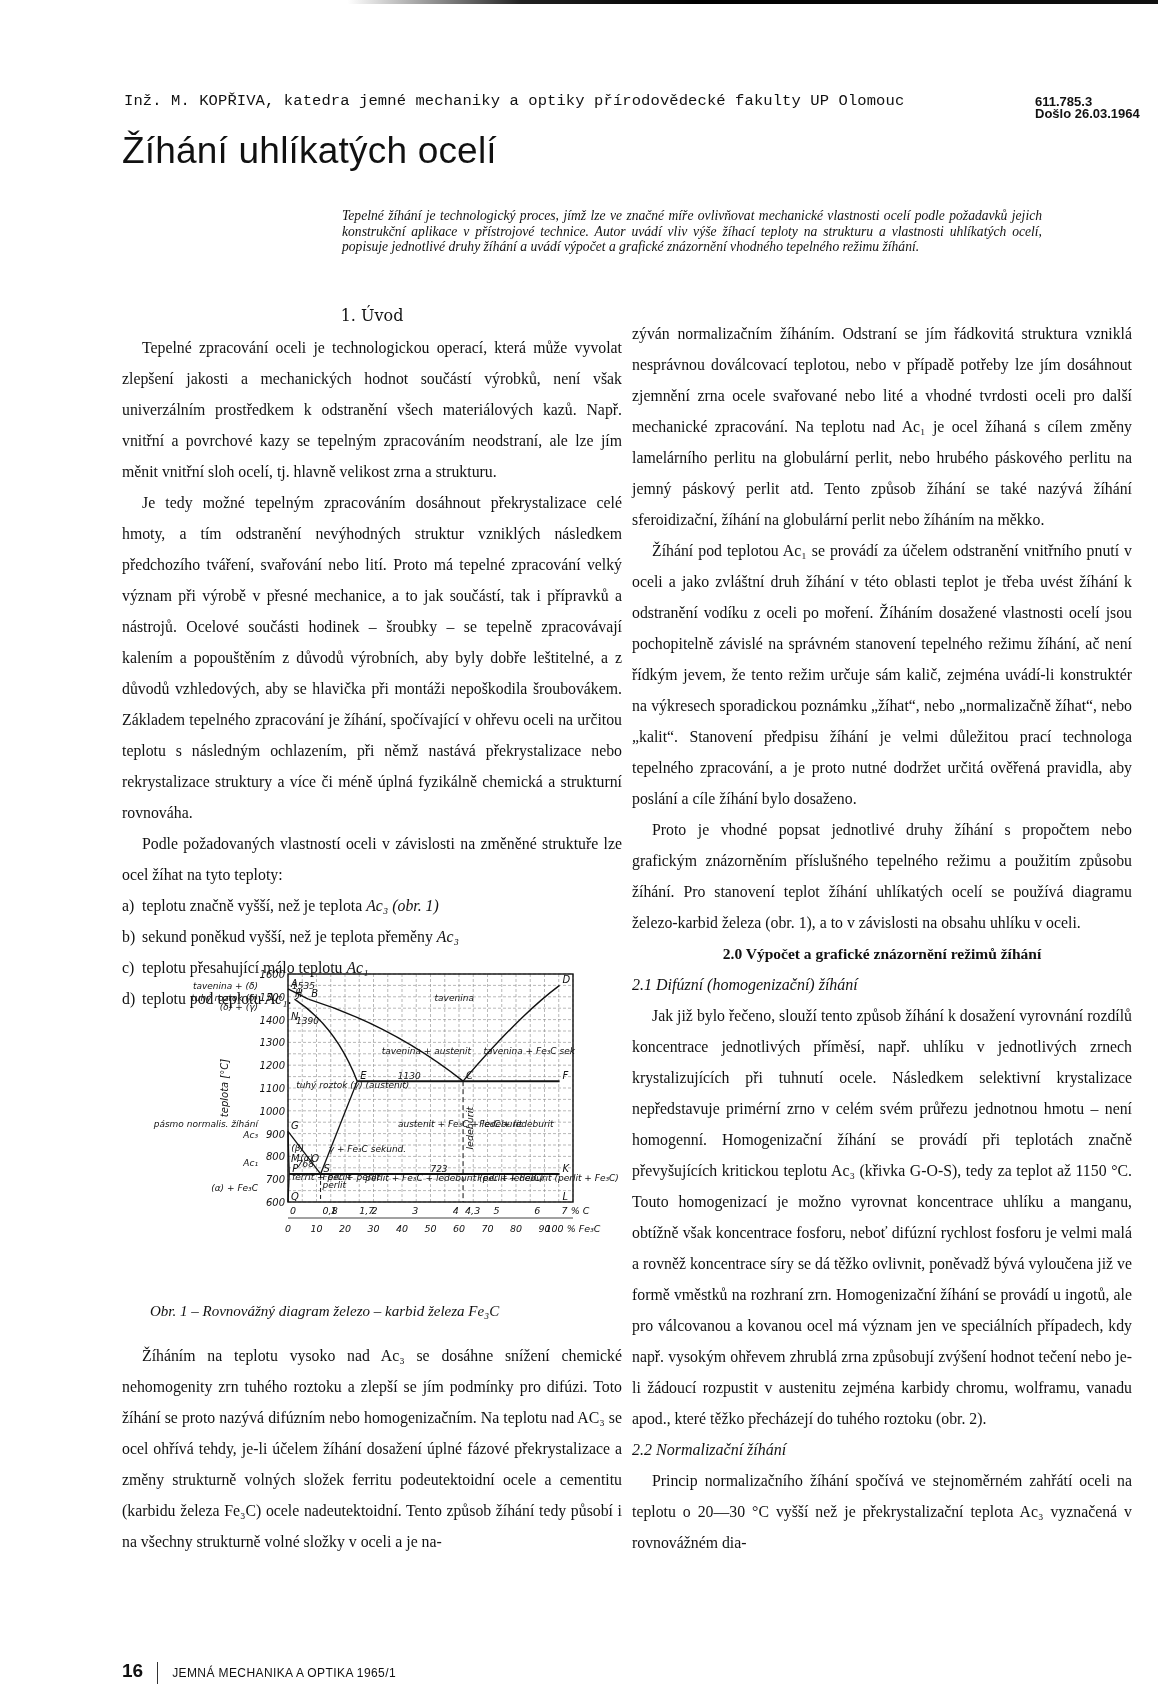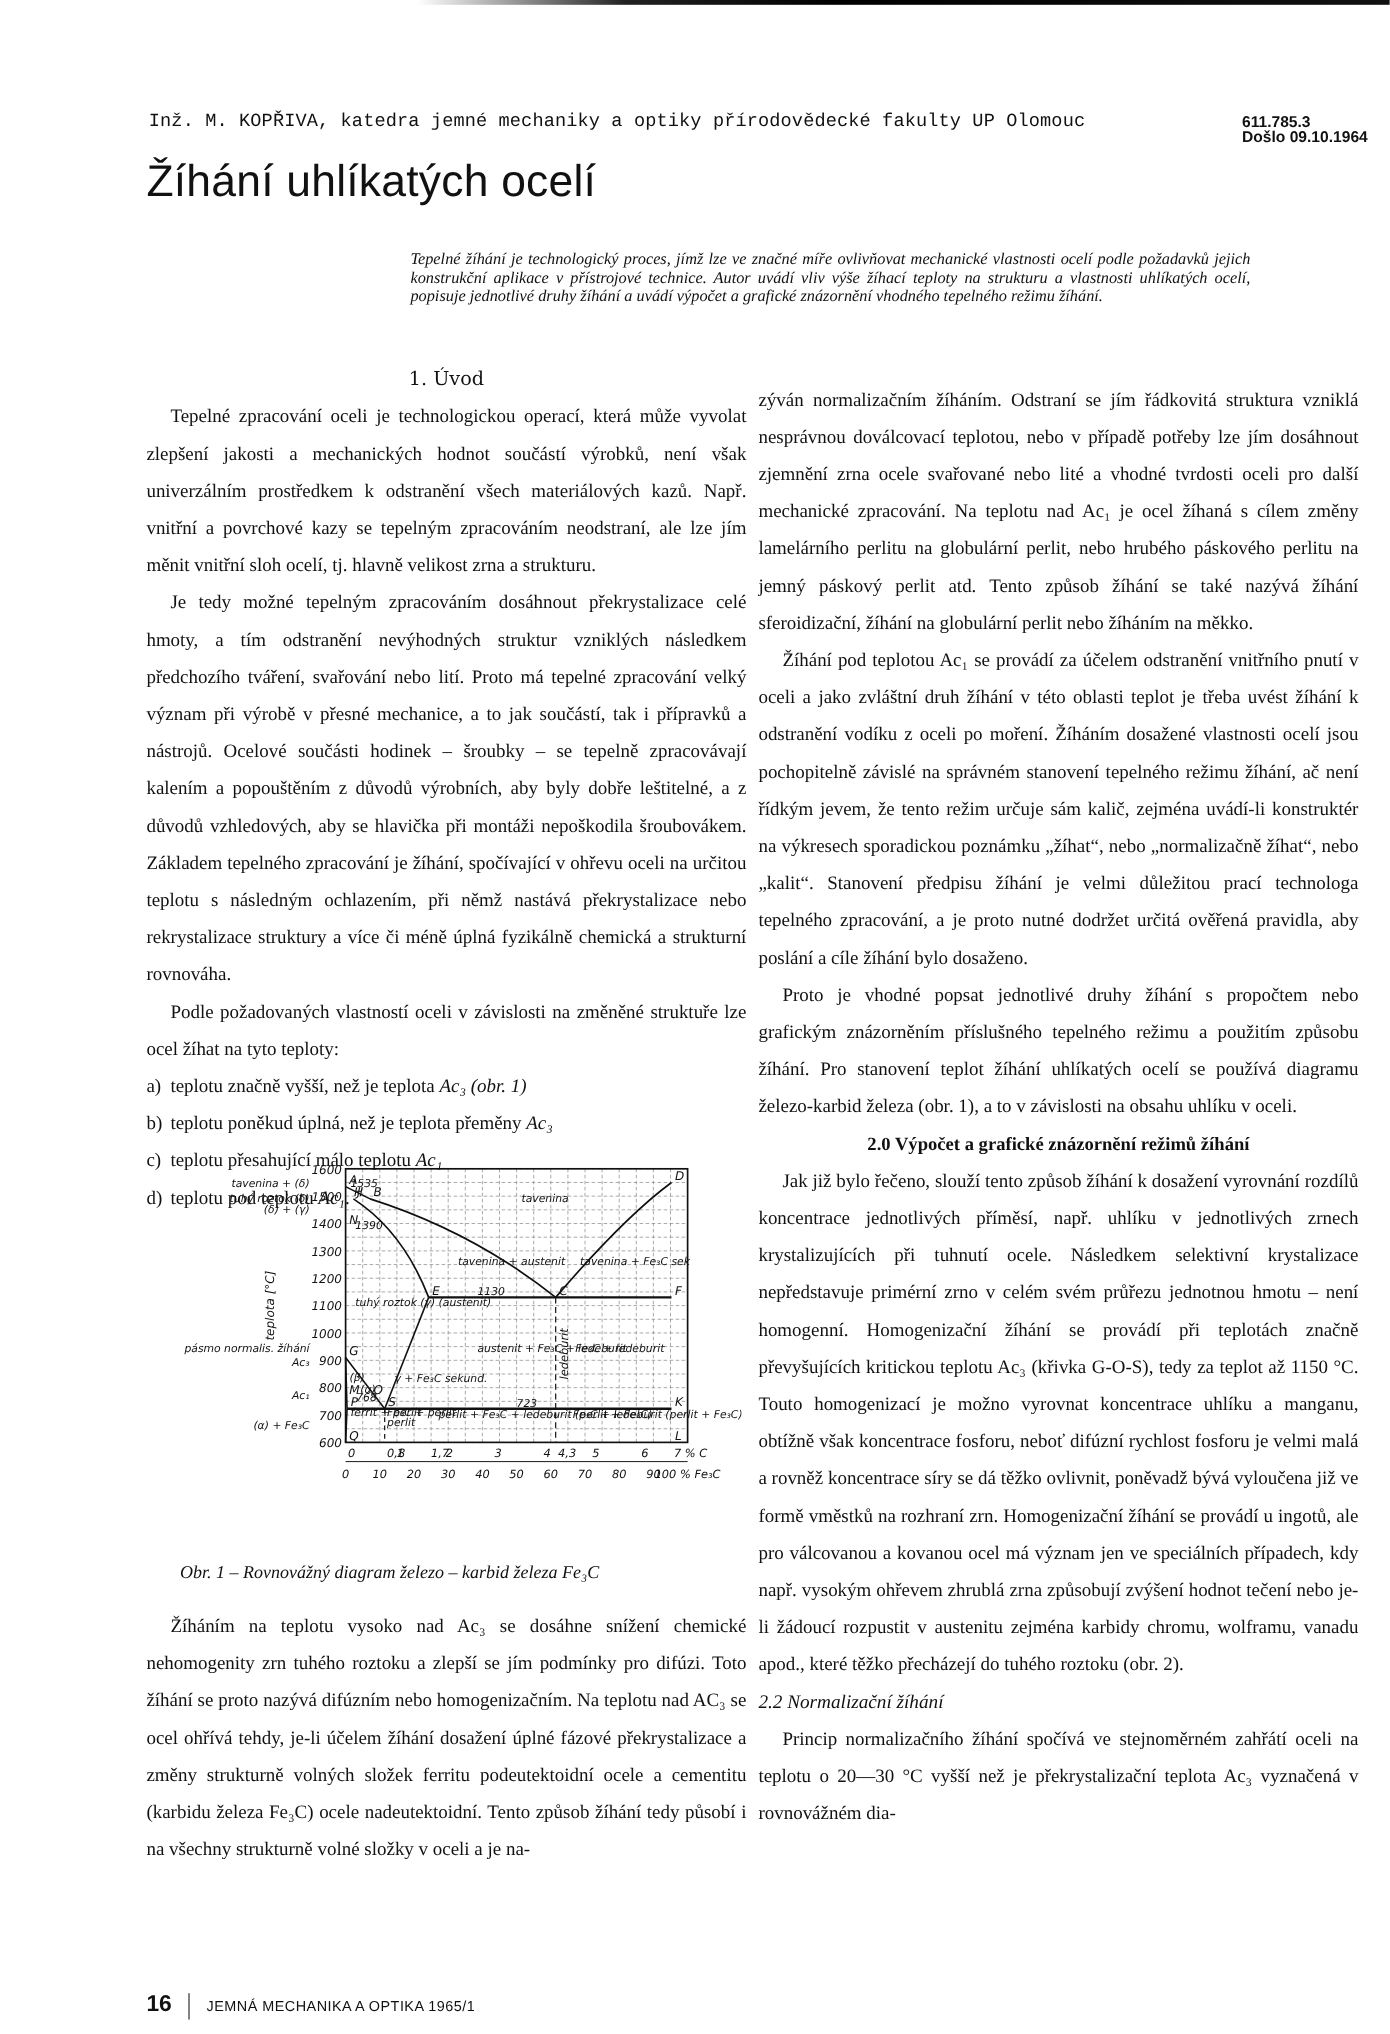--- a/index.html
+++ b/index.html
@@ -31,35 +31,35 @@
   svg text { font-family: "DejaVu Sans", sans-serif; font-style: italic; fill: #111; }
 </style>
 </head>
 <body>
 
 <div class="scan-edge"></div>
 
 <div class="byline">Inž. M. KOPŘIVA, katedra jemné mechaniky a optiky přírodovědecké fakulty UP Olomouc</div>
 <div class="meta">
   <div>611.785.3</div>
-  <div>Došlo 09.10.1964</div>
+  <div>Došlo 26.03.1964</div>
 </div>
 <h1 class="title">Žíhání uhlíkatých ocelí</h1>
 
 <div class="abstract">Tepelné žíhání je technologický proces, jímž lze ve značné míře ovlivňovat mechanické vlastnosti ocelí podle požadavků jejich konstrukční aplikace v přístrojové technice. Autor uvádí vliv výše žíhací teploty na strukturu a vlastnosti uhlíkatých ocelí, popisuje jednotlivé druhy žíhání a uvádí výpočet a grafické znázornění vhodného tepelného režimu žíhání.</div>
 
 <div class="left-h sec-head">1. Úvod</div>
 
 <div class="col col-left">
   <p>Tepelné zpracování oceli je technologickou operací, která může vyvolat zlepšení jakosti a mechanických hodnot součástí výrobků, není však univerzálním prostředkem k odstranění všech materiálových kazů. Např. vnitřní a povrchové kazy se tepelným zpracováním neodstraní, ale lze jím měnit vnitřní sloh ocelí, tj. hlavně velikost zrna a strukturu.</p>
   <p>Je tedy možné tepelným zpracováním dosáhnout překrystalizace celé hmoty, a tím odstranění nevýhodných struktur vzniklých následkem předchozího tváření, svařování nebo lití. Proto má tepelné zpracování velký význam při výrobě v přesné mechanice, a to jak součástí, tak i přípravků a nástrojů. Ocelové součásti hodinek – šroubky – se tepelně zpracovávají kalením a popouštěním z důvodů výrobních, aby byly dobře leštitelné, a z důvodů vzhledových, aby se hlavička při montáži nepoškodila šroubovákem. Základem tepelného zpracování je žíhání, spočívající v ohřevu oceli na určitou teplotu s následným ochlazením, při němž nastává překrystalizace nebo rekrystalizace struktury a více či méně úplná fyzikálně chemická a strukturní rovnováha.</p>
   <p>Podle požadovaných vlastností oceli v závislosti na změněné struktuře lze ocel žíhat na tyto teploty:</p>
   <ul class="list">
     <li><span class="lbl">a)</span><span>teplotu značně vyšší, než je teplota </span><span class="it">Ac₃</span><span class="it"> (obr. 1)</span></li>
-    <li><span class="lbl">b)</span><span>teplotu poněkud úplná, než je teplota přeměny </span><span class="it">Ac₃</span><span></span></li>
+    <li><span class="lbl">b)</span><span>sekund poněkud vyšší, než je teplota přeměny </span><span class="it">Ac₃</span><span></span></li>
     <li><span class="lbl">c)</span><span>teplotu přesahující málo teplotu </span><span class="it">Ac₁</span><span></span></li>
     <li><span class="lbl">d)</span><span>teplotu pod teplotu </span><span class="it">Ac₁</span><span>.</span></li>
   </ul>
 </div>
 
 <div class="figure">
   <svg id="diagram" width="500" height="330" viewBox="0 0 500 330">
       <line x1="170" y1="12" x2="170" y2="240" stroke="#888" stroke-width="0.6" stroke-dasharray="3,2"></line>
       <line x1="184.25" y1="12" x2="184.25" y2="240" stroke="#888" stroke-width="0.6" stroke-dasharray="3,2"></line>
       <line x1="198.5" y1="12" x2="198.5" y2="240" stroke="#888" stroke-width="0.6" stroke-dasharray="3,2"></line>
@@ -200,20 +200,21 @@
 
 <div class="col col-left2">
   <p>Žíháním na teplotu vysoko nad Ac₃ se dosáhne snížení chemické nehomogenity zrn tuhého roztoku a zlepší se jím podmínky pro difúzi. Toto žíhání se proto nazývá difúzním nebo homogenizačním. Na teplotu nad AC₃ se ocel ohřívá tehdy, je-li účelem žíhání dosažení úplné fázové překrystalizace a změny strukturně volných složek ferritu podeutektoidní ocele a cementitu (karbidu železa Fe₃C) ocele nadeutektoidní. Tento způsob žíhání tedy působí i na všechny strukturně volné složky v oceli a je na-</p>
 </div>
 
 <div class="col col-right">
   <p style="text-indent:0">zýván normalizačním žíháním. Odstraní se jím řádkovitá struktura vzniklá nesprávnou doválcovací teplotou, nebo v případě potřeby lze jím dosáhnout zjemnění zrna ocele svařované nebo lité a vhodné tvrdosti oceli pro další mechanické zpracování. Na teplotu nad Ac₁ je ocel žíhaná s cílem změny lamelárního perlitu na globulární perlit, nebo hrubého páskového perlitu na jemný páskový perlit atd. Tento způsob žíhání se také nazývá žíhání sferoidizační, žíhání na globulární perlit nebo žíháním na měkko.</p>
   <p>Žíhání pod teplotou Ac₁ se provádí za účelem odstranění vnitřního pnutí v oceli a jako zvláštní druh žíhání v této oblasti teplot je třeba uvést žíhání k odstranění vodíku z oceli po moření. Žíháním dosažené vlastnosti ocelí jsou pochopitelně závislé na správném stanovení tepelného režimu žíhání, ač není řídkým jevem, že tento režim určuje sám kalič, zejména uvádí-li konstruktér na výkresech sporadickou poznámku „žíhat“, nebo „normalizačně žíhat“, nebo „kalit“. Stanovení předpisu žíhání je velmi důležitou prací technologa tepelného zpracování, a je proto nutné dodržet určitá ověřená pravidla, aby poslání a cíle žíhání bylo dosaženo.</p>
   <p>Proto je vhodné popsat jednotlivé druhy žíhání s propočtem nebo grafickým znázorněním příslušného tepelného režimu a použitím způsobu žíhání. Pro stanovení teplot žíhání uhlíkatých ocelí se používá diagramu železo-karbid železa (obr. 1), a to v závislosti na obsahu uhlíku v oceli.</p>
   <p class="sec2">2.0 Výpočet a grafické znázornění režimů žíhání</p>
+  <p class="sub-head">2.1 Difúzní (homogenizační) žíhání</p>
   <p>Jak již bylo řečeno, slouží tento způsob žíhání k dosažení vyrovnání rozdílů koncentrace jednotlivých příměsí, např. uhlíku v jednotlivých zrnech krystalizujících při tuhnutí ocele. Následkem selektivní krystalizace nepředstavuje primérní zrno v celém svém průřezu jednotnou hmotu – není homogenní. Homogenizační žíhání se provádí při teplotách značně převyšujících kritickou teplotu Ac₃ (křivka G-O-S), tedy za teplot až 1150 °C. Touto homogenizací je možno vyrovnat koncentrace uhlíku a manganu, obtížně však koncentrace fosforu, neboť difúzní rychlost fosforu je velmi malá a rovněž koncentrace síry se dá těžko ovlivnit, poněvadž bývá vyloučena již ve formě vměstků na rozhraní zrn. Homogenizační žíhání se provádí u ingotů, ale pro válcovanou a kovanou ocel má význam jen ve speciálních případech, kdy např. vysokým ohřevem zhrublá zrna způsobují zvýšení hodnot tečení nebo je-li žádoucí rozpustit v austenitu zejména karbidy chromu, wolframu, vanadu apod., které těžko přecházejí do tuhého roztoku (obr. 2).</p>
   <p class="sub-head" style="">2.2 Normalizační žíhání</p>
   <p>Princip normalizačního žíhání spočívá ve stejnoměrném zahřátí oceli na teplotu o 20—30 °C vyšší než je překrystalizační teplota Ac₃ vyznačená v rovnovážném dia-</p>
 </div>
 
 <div class="footer">
   <span class="pg">16</span><span class="bar"></span><span class="jn">JEMNÁ MECHANIKA A OPTIKA 1965/1</span>
 </div>
 
 </body></html>

